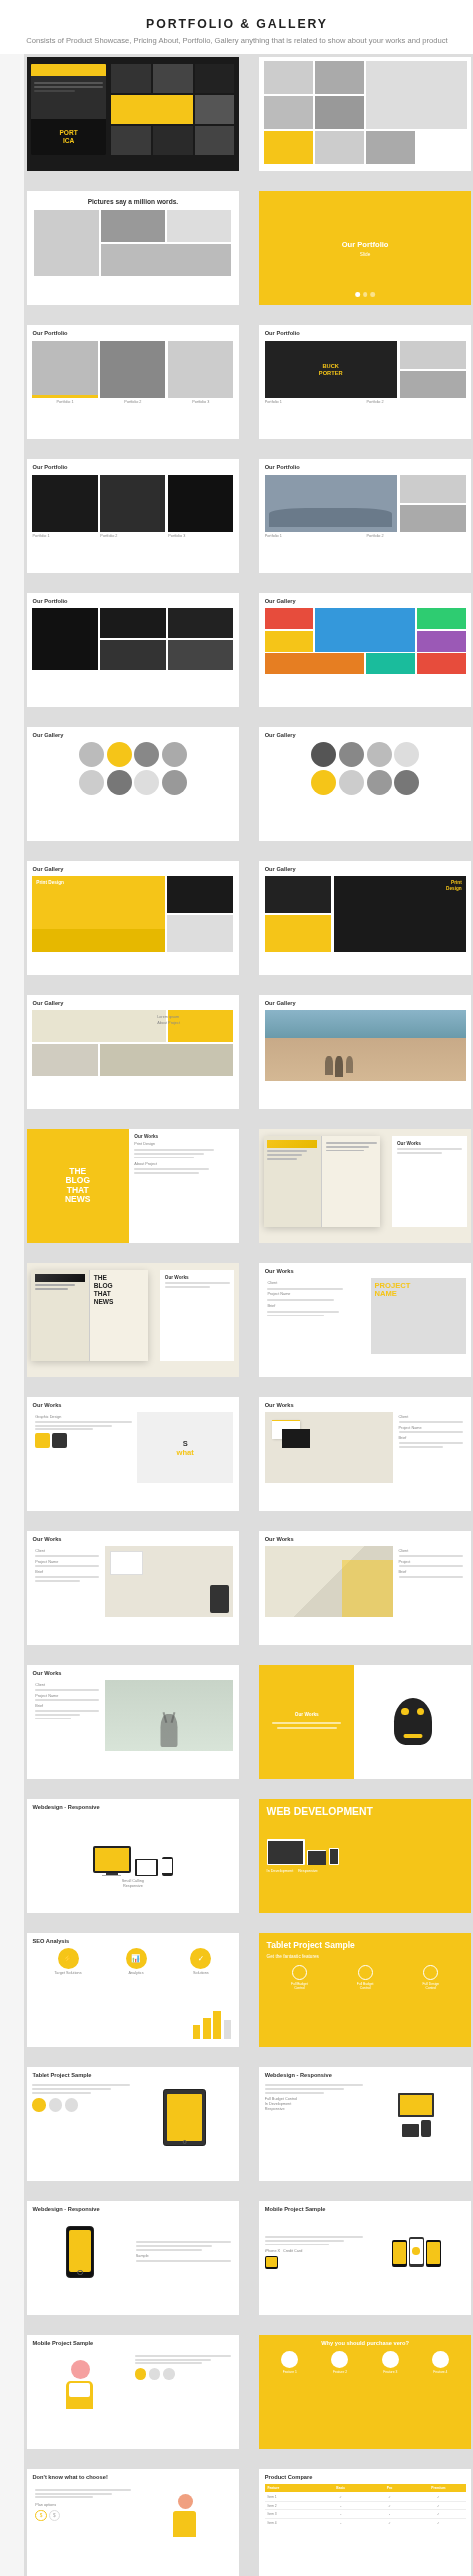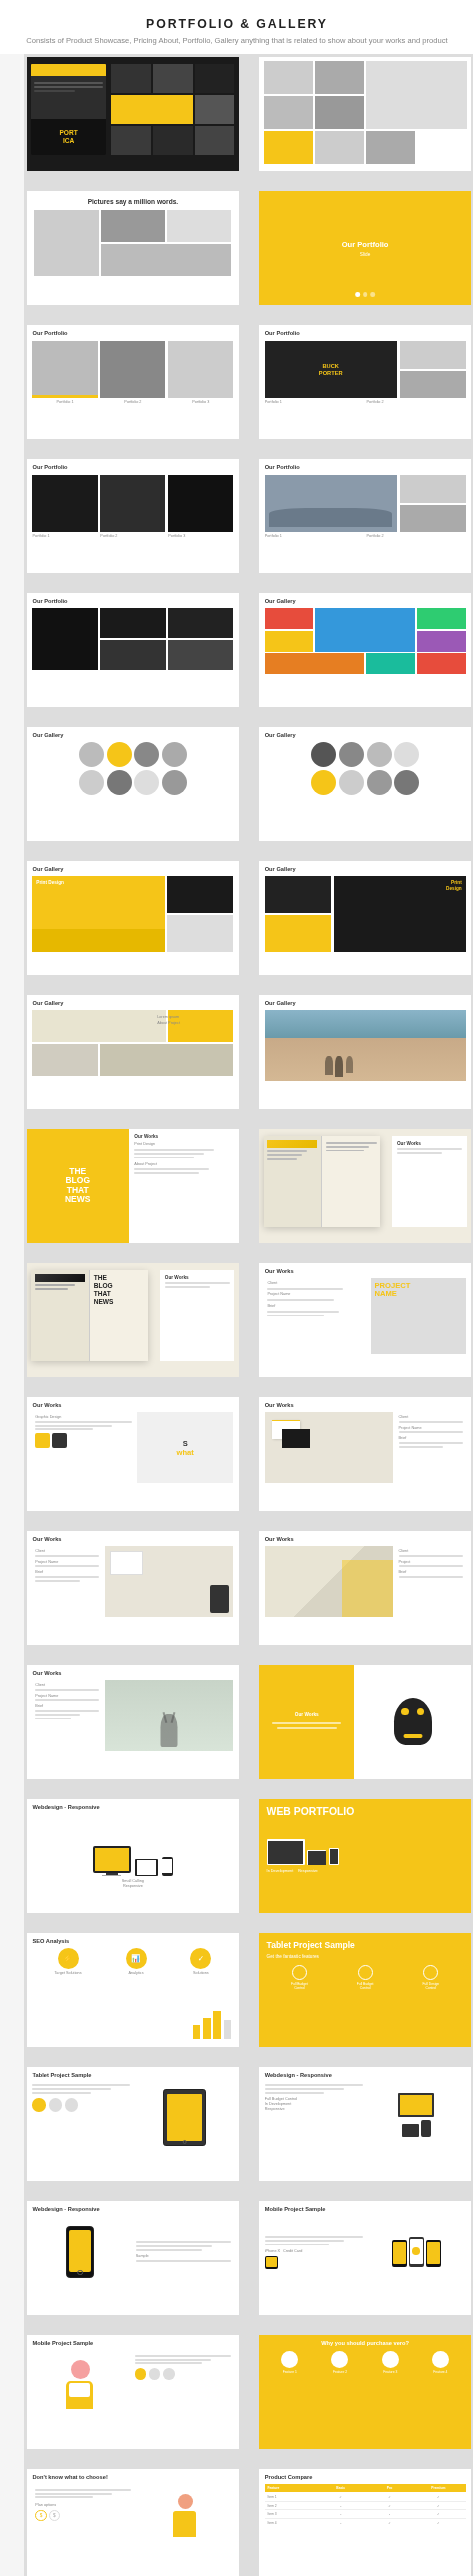--- a/index.html
+++ b/index.html
@@ -630,21 +630,21 @@
       </div>
       <div style="text-align:center;margin-top:2.8px;">
         <div style="font-size:3.8px;color:#888;">Small Calling</div>
         <div style="font-size:3.8px;color:#888;margin-top:0.9px;">Responsive</div>
       </div>
     </div>
   </div>
 
   <div class="slide s28">
     <div class="slide-inner" style="background:#f5c518;position:relative;padding:7.6px;">
-      <div style="font-size:10.4px;font-weight:900;color:#fff;line-height:1.1;margin-bottom:4.7px;">WEB PORTFOLIO</div>
+      <div style="font-size:10.4px;font-weight:900;color:#fff;line-height:1.1;margin-bottom:4.7px;">WEB DEVELOPMENT</div>
       <div style="display:flex;align-items:flex-end;gap:2.8px;height:43px;">
 
         <div style="width:38px;height:26.5px;background:#fff;border-radius:0.9px;position:relative;">
           <div style="position:absolute;inset:1.9px;background:#333;"></div>
         </div>
 
         <div style="width:19px;height:15px;background:#fff;border-radius:0.9px;position:relative;">
           <div style="position:absolute;inset:0.9px;background:#333;"></div>
         </div>
 

